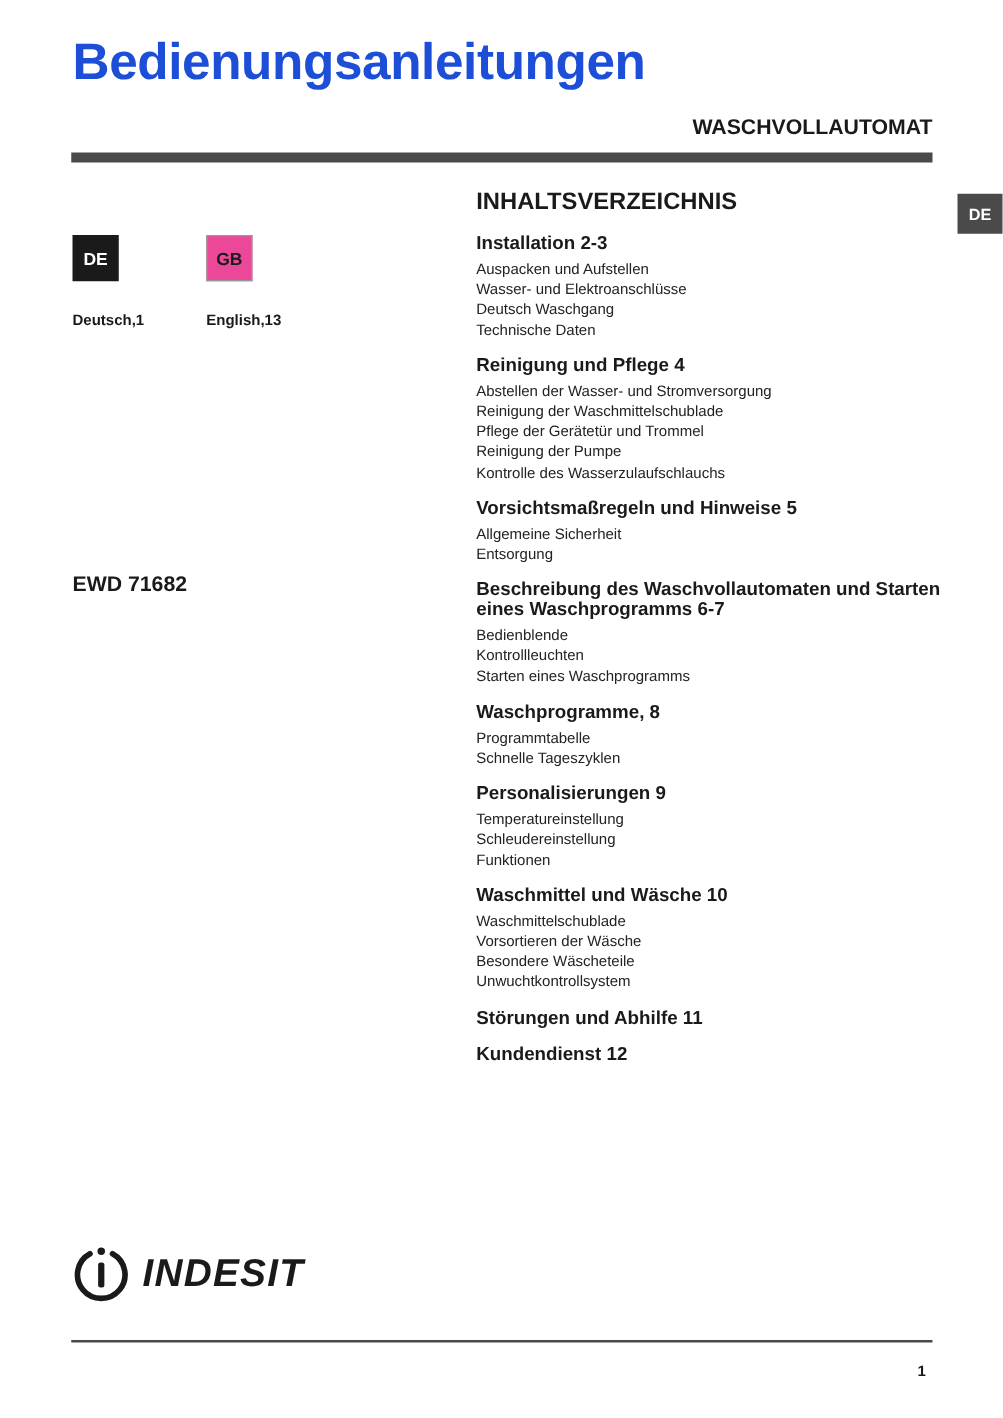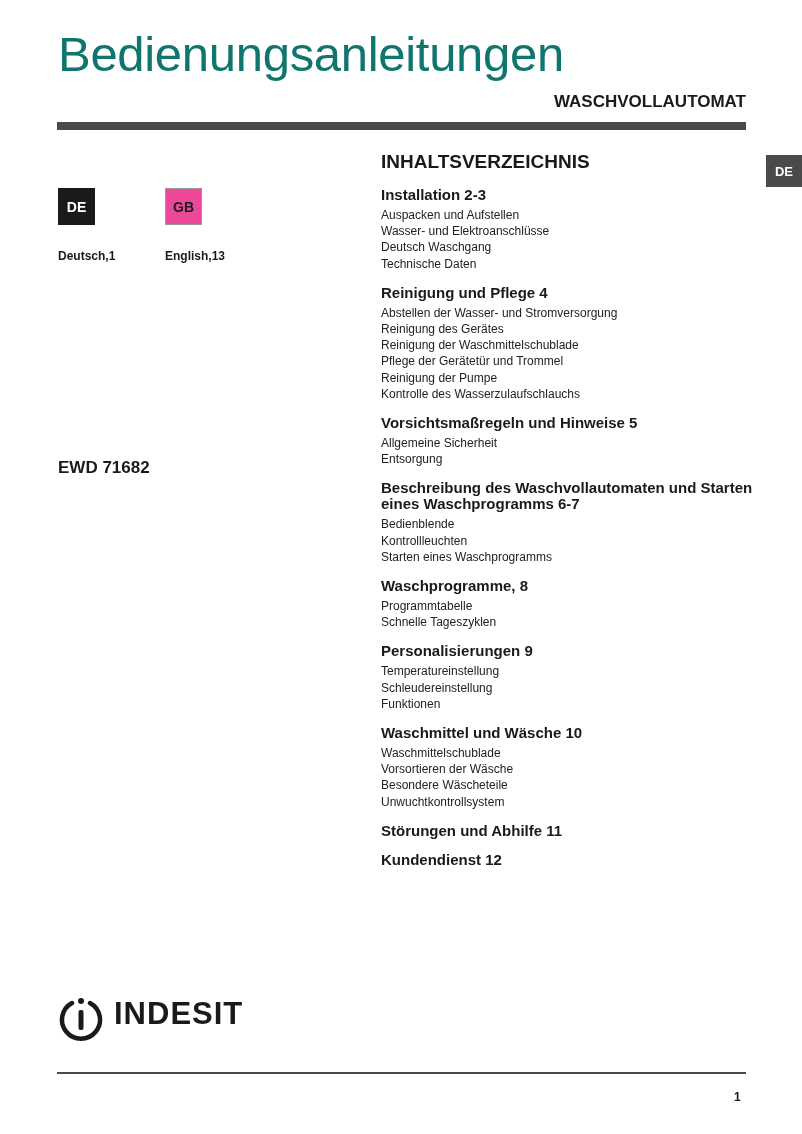--- a/index.html
+++ b/index.html
@@ -1,33 +1,33 @@
 <!DOCTYPE html>
 <html><head>
 <meta charset="utf-8">
 <style>
   html, body { margin:0; padding:0; background:#ffffff; }
   body { width:802px; height:1134px; position:relative; overflow:hidden;
          font-family:"Liberation Sans", sans-serif; color:#1a1a1a; }
-  .title { position:absolute; left:58px; top:26px; font-size:49px; font-weight:normal; letter-spacing:-0.3px; color:#0f766e; }
+  .title { position:absolute; left:58px; top:26px; font-size:41px; font-weight:bold; letter-spacing:-0.3px; color:#1d4ed8; }
   .subtitle { position:absolute; right:56px; top:92px; font-size:17px; font-weight:bold; color:#1a1a1a;margin-left:31px; }
   .top-rule { position:absolute; left:57px; top:122px; width:689px; height:8px; background:#4a4a4a; }
   .lang { position:absolute; top:188px; }
   .lang .box { width:37px; height:37px; box-sizing:border-box; display:flex; align-items:center; justify-content:center; font-size:14px; font-weight:bold; }
   .lang .box.active { background:#1a1a1a; color:#fff; }
   .lang .box.inactive { background:#ec4899; color:#1a1a1a; border:1px solid #999; }
   .lang .lbl { font-size:12px; font-weight:bold; margin-top:24px; white-space:nowrap; }
   .model { position:absolute; left:58px; top:458px; font-size:17px; font-weight:bold; }
   .side-tab { position:absolute; left:766px; top:155px; width:36px; height:32px; background:#4a4a4a; color:#fff; font-size:13px; font-weight:bold; display:flex; align-items:center; justify-content:center; }
   .toc { position:absolute; left:381px; top:151px; width:380px; }
   .toc-heading { font-size:19px; font-weight:bold; margin-bottom:14px; }
   .sec { margin-bottom:13px; }
   .sec-title { font-size:15px; font-weight:bold; line-height:16px; margin-bottom:4px; }
   .sec-item { font-size:12px; line-height:16.2px; color:#222; }
-  .logo { position:absolute; left:58px; top:996px; display:flex; align-items:flex-start; }
+  .logo { position:absolute; left:58px; top:996px; display:flex; align-items:center;font-style:italic; }
   .logo-word { font-size:31px; font-weight:bold; letter-spacing:1px; margin-left:10px; color:#1a1a1a; }
   .bottom-rule { position:absolute; left:57px; top:1072px; width:689px; height:2px; background:#4a4a4a; }
   .page-num { position:absolute; left:734px; top:1090px; font-size:12px; font-weight:bold; }
 </style>
 </head>
 <body>
 
 <div class="title">Bedienungsanleitungen</div>
 <div class="subtitle">WASCHVOLLAUTOMAT</div>
 <div class="top-rule"></div>
@@ -51,21 +51,20 @@
       <div class="sec">
         <div class="sec-title">Installation 2-3</div>
         <div class="sec-item">Auspacken und Aufstellen</div>
         <div class="sec-item">Wasser- und Elektroanschlüsse</div>
         <div class="sec-item">Deutsch Waschgang</div>
         <div class="sec-item">Technische Daten</div>
       </div>
       <div class="sec">
         <div class="sec-title">Reinigung und Pflege 4</div>
         <div class="sec-item">Abstellen der Wasser- und Stromversorgung</div>
-        <div class="sec-item">Reinigung des Gerätes</div>
         <div class="sec-item">Reinigung der Waschmittelschublade</div>
         <div class="sec-item">Pflege der Gerätetür und Trommel</div>
         <div class="sec-item">Reinigung der Pumpe</div>
         <div class="sec-item">Kontrolle des Wasserzulaufschlauchs</div>
       </div>
       <div class="sec">
         <div class="sec-title">Vorsichtsmaßregeln und Hinweise 5</div>
         <div class="sec-item">Allgemeine Sicherheit</div>
         <div class="sec-item">Entsorgung</div>
       </div>

